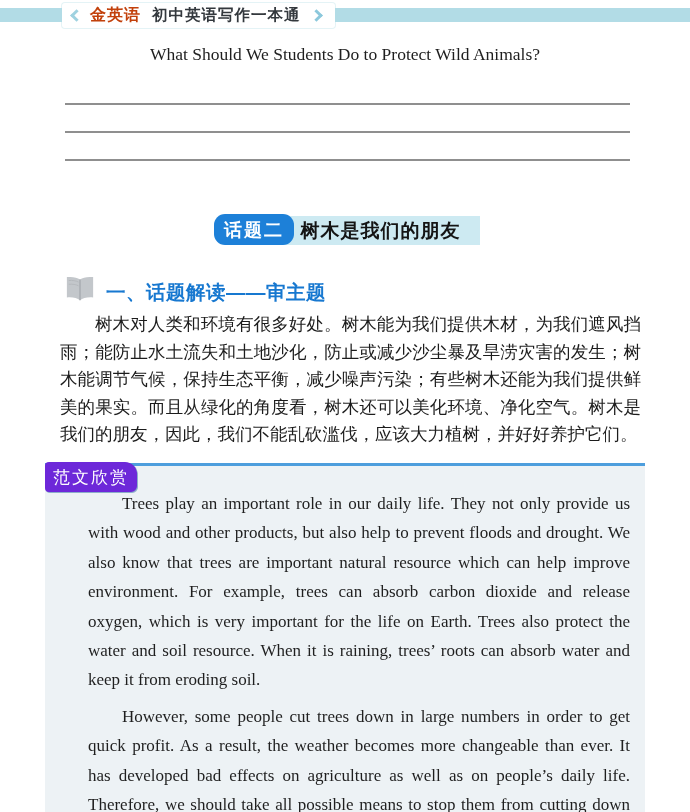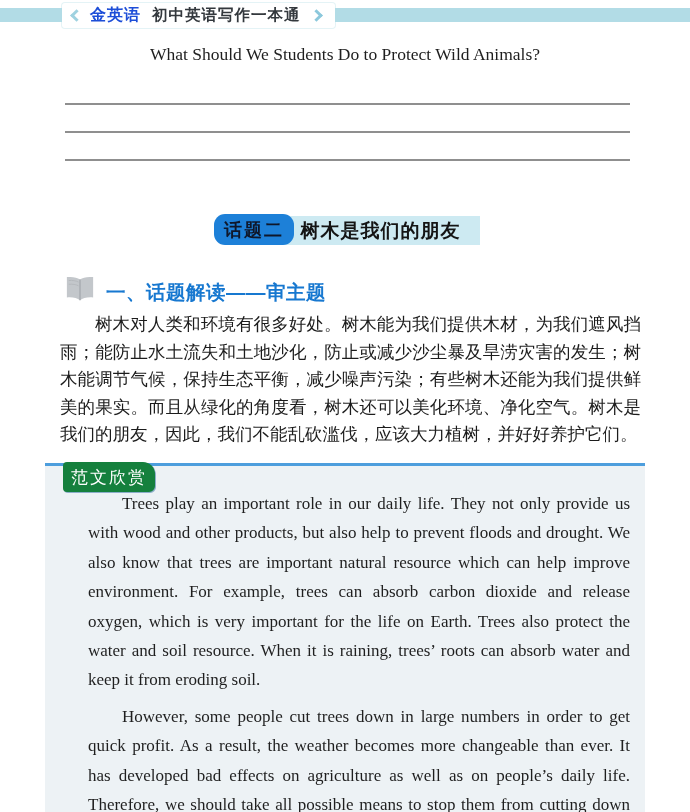--- a/index.html
+++ b/index.html
@@ -34,21 +34,21 @@
   }
   .chev {
     display: inline-block;
     width: 9px; height: 9px;
     border-left: 3px solid #9fd2e0;
     border-bottom: 3px solid #9fd2e0;
   }
   .chev-left  { transform: rotate(45deg);  margin-right: 9px; }
   .chev-right { transform: rotate(-135deg); margin-left: 11px; border-color: #8cc8dc; }
   .brand {
-    color: #1d4ed8;
+    color: #c2410c;
     font-weight: bold;
     font-size: 16px;
     letter-spacing: 1px;
   }
   .series {
     color: #33383d;
     font-weight: bold;
     font-size: 15.5px;
     margin-left: 11px;
     letter-spacing: 1px;
@@ -96,21 +96,21 @@
   }
   .topic-badge {
     position: absolute;
     left: 214px; top: 214px;
     width: 80px; height: 31px;
     background: #1d80d8;
     border-radius: 11px;
     display: flex;
     align-items: center;
     justify-content: center;
-    color: #0f172a;
+    color: #ffffff;
     font-weight: bold;
     font-size: 18px;
     letter-spacing: 2px;
   }
 
   
   .section-heading {
     position: absolute;
     left: 65px; top: 275px;
     display: flex;
@@ -142,23 +142,23 @@
   
   .sample-box {
     position: absolute;
     left: 45px; top: 463px;
     width: 600px; height: 349px;
     background: #edf2f5;
     border-top: 3px solid #4d9edd;
   }
   .sample-tab {
     position: absolute;
-    left: 18px; top: -4px;
+    left: 0; top: -4px;
     min-width: 89px; height: 30px;
-    background: #15803d;
+    background: #6d28d9;
     border-radius: 4px 12px 6px 4px;
     display: flex;
     align-items: center;
     justify-content: center;
     color: #ffffff;
     font-family: "DejaVu Serif", serif;
     font-size: 17px;
     letter-spacing: 2px;
     padding: 0 8px;
     box-shadow: 1px 1px 0 rgba(23,90,150,0.45);

